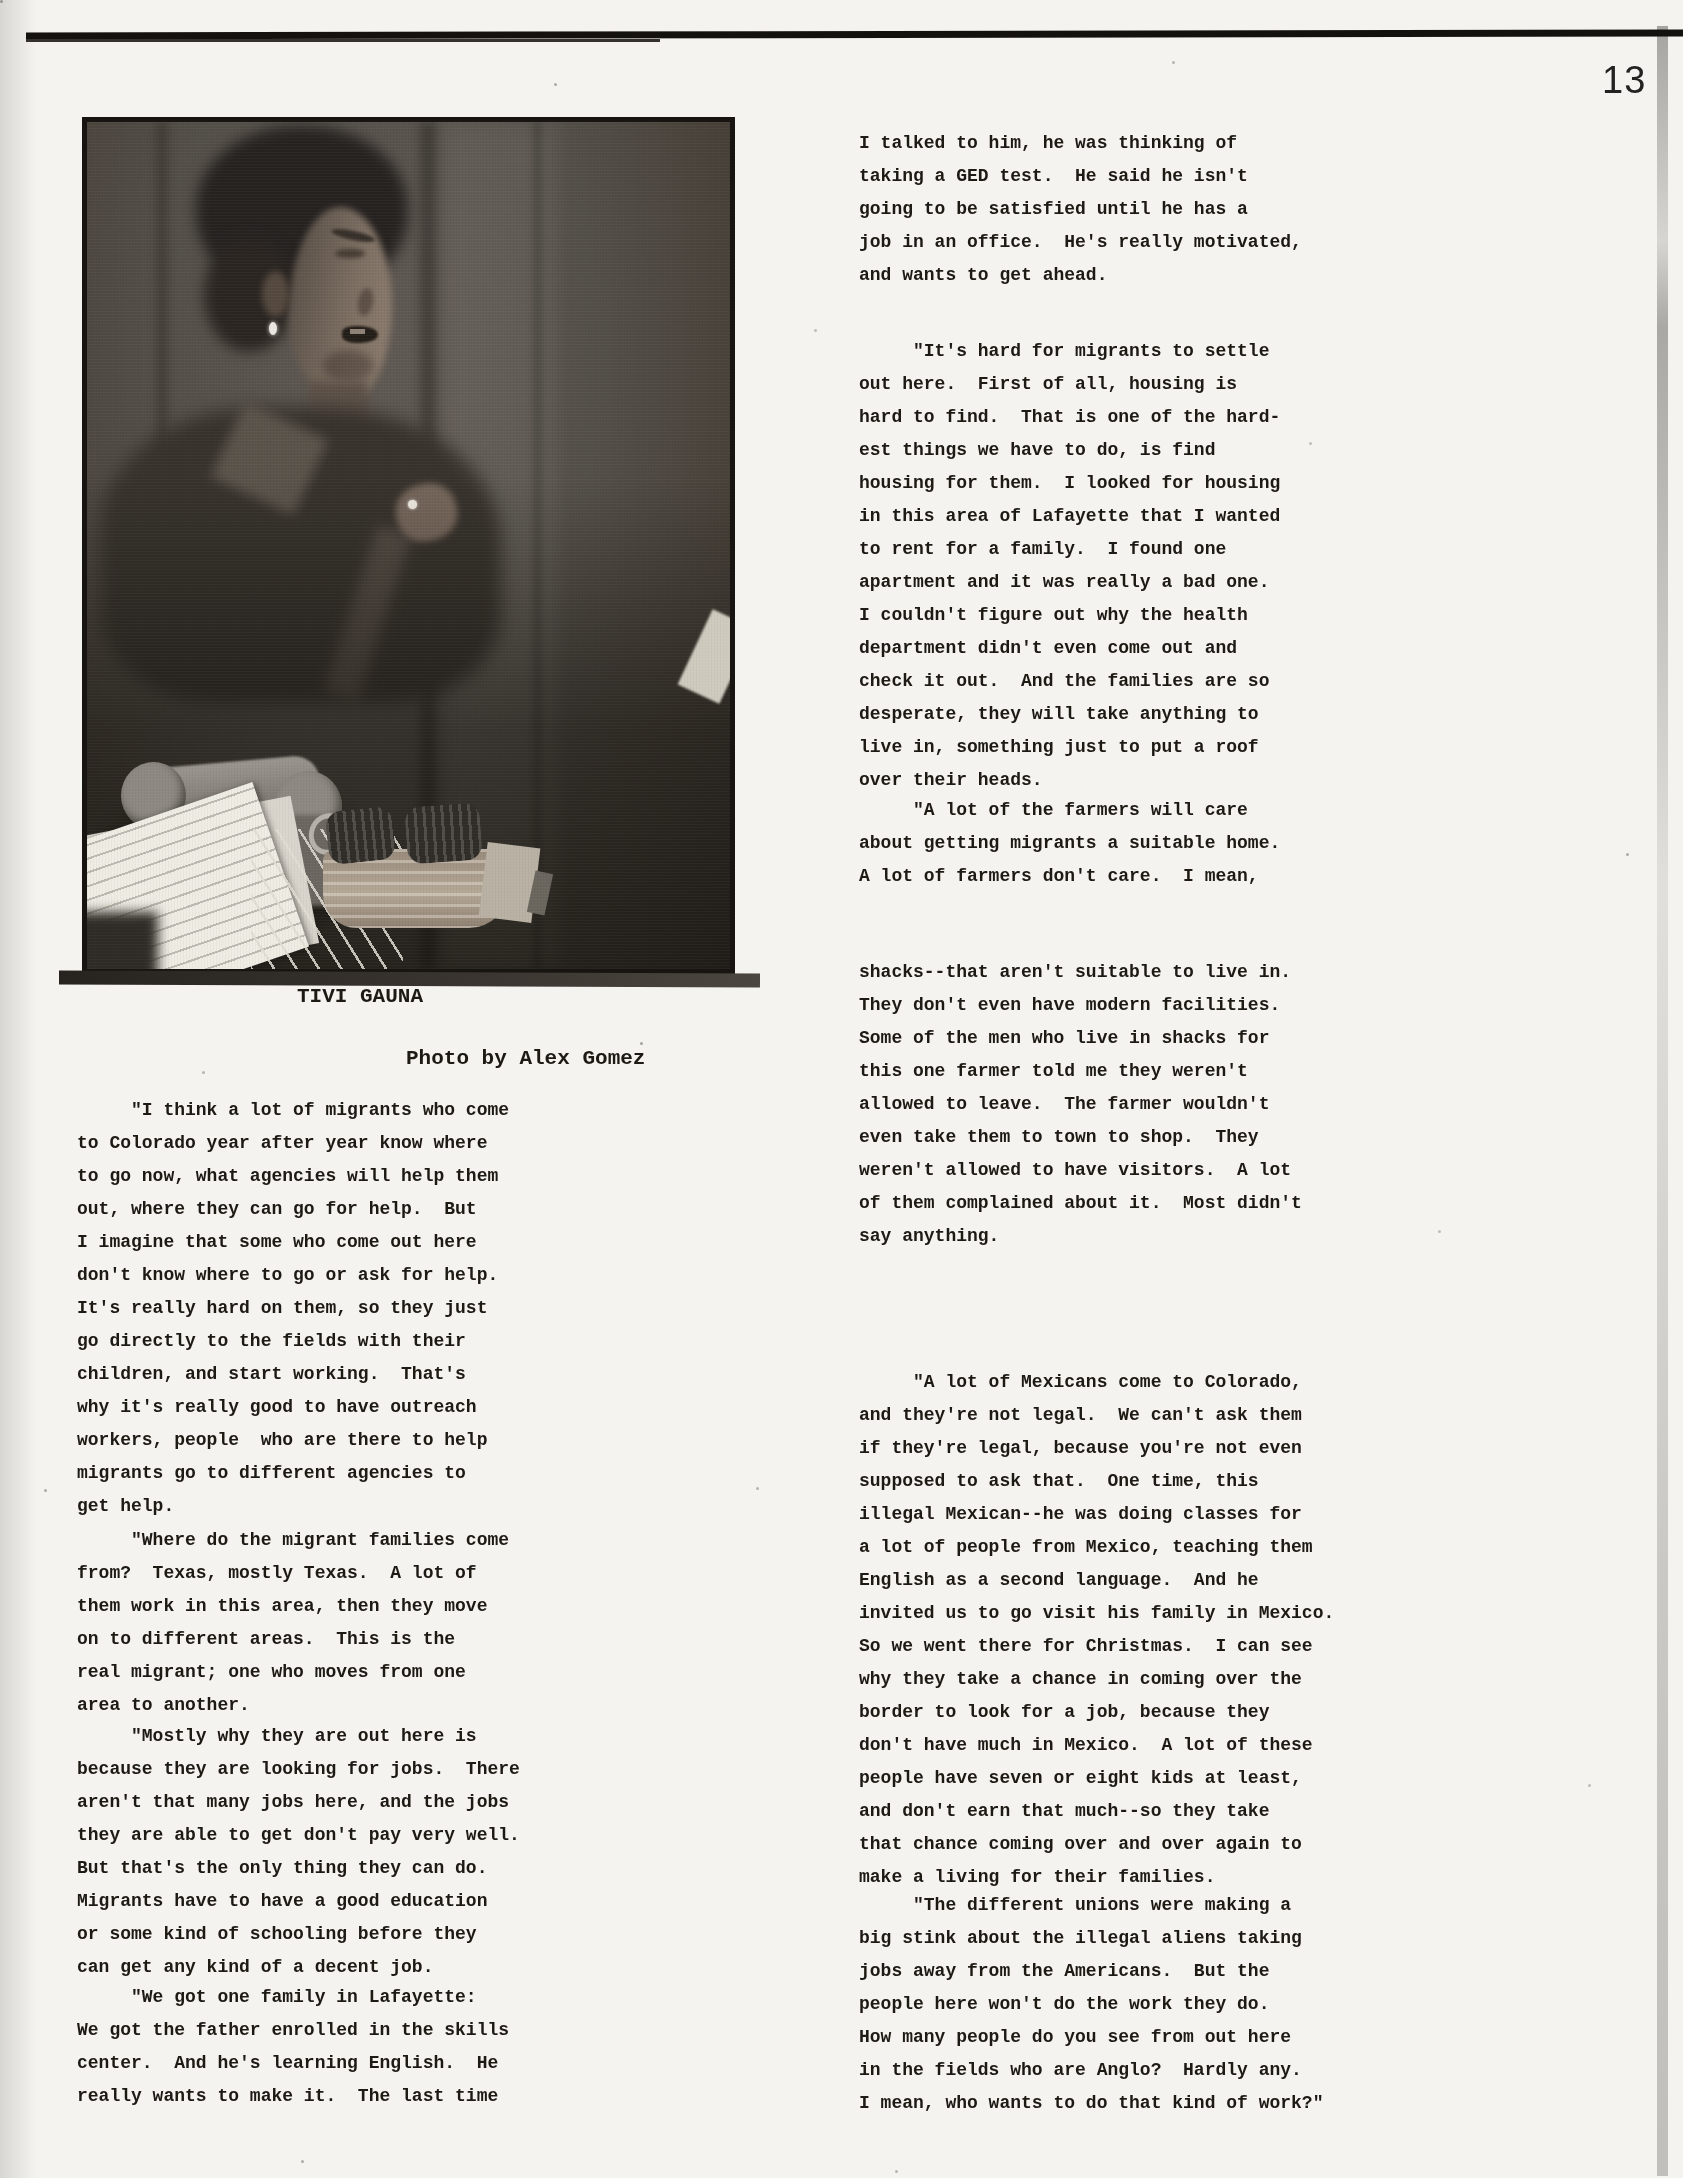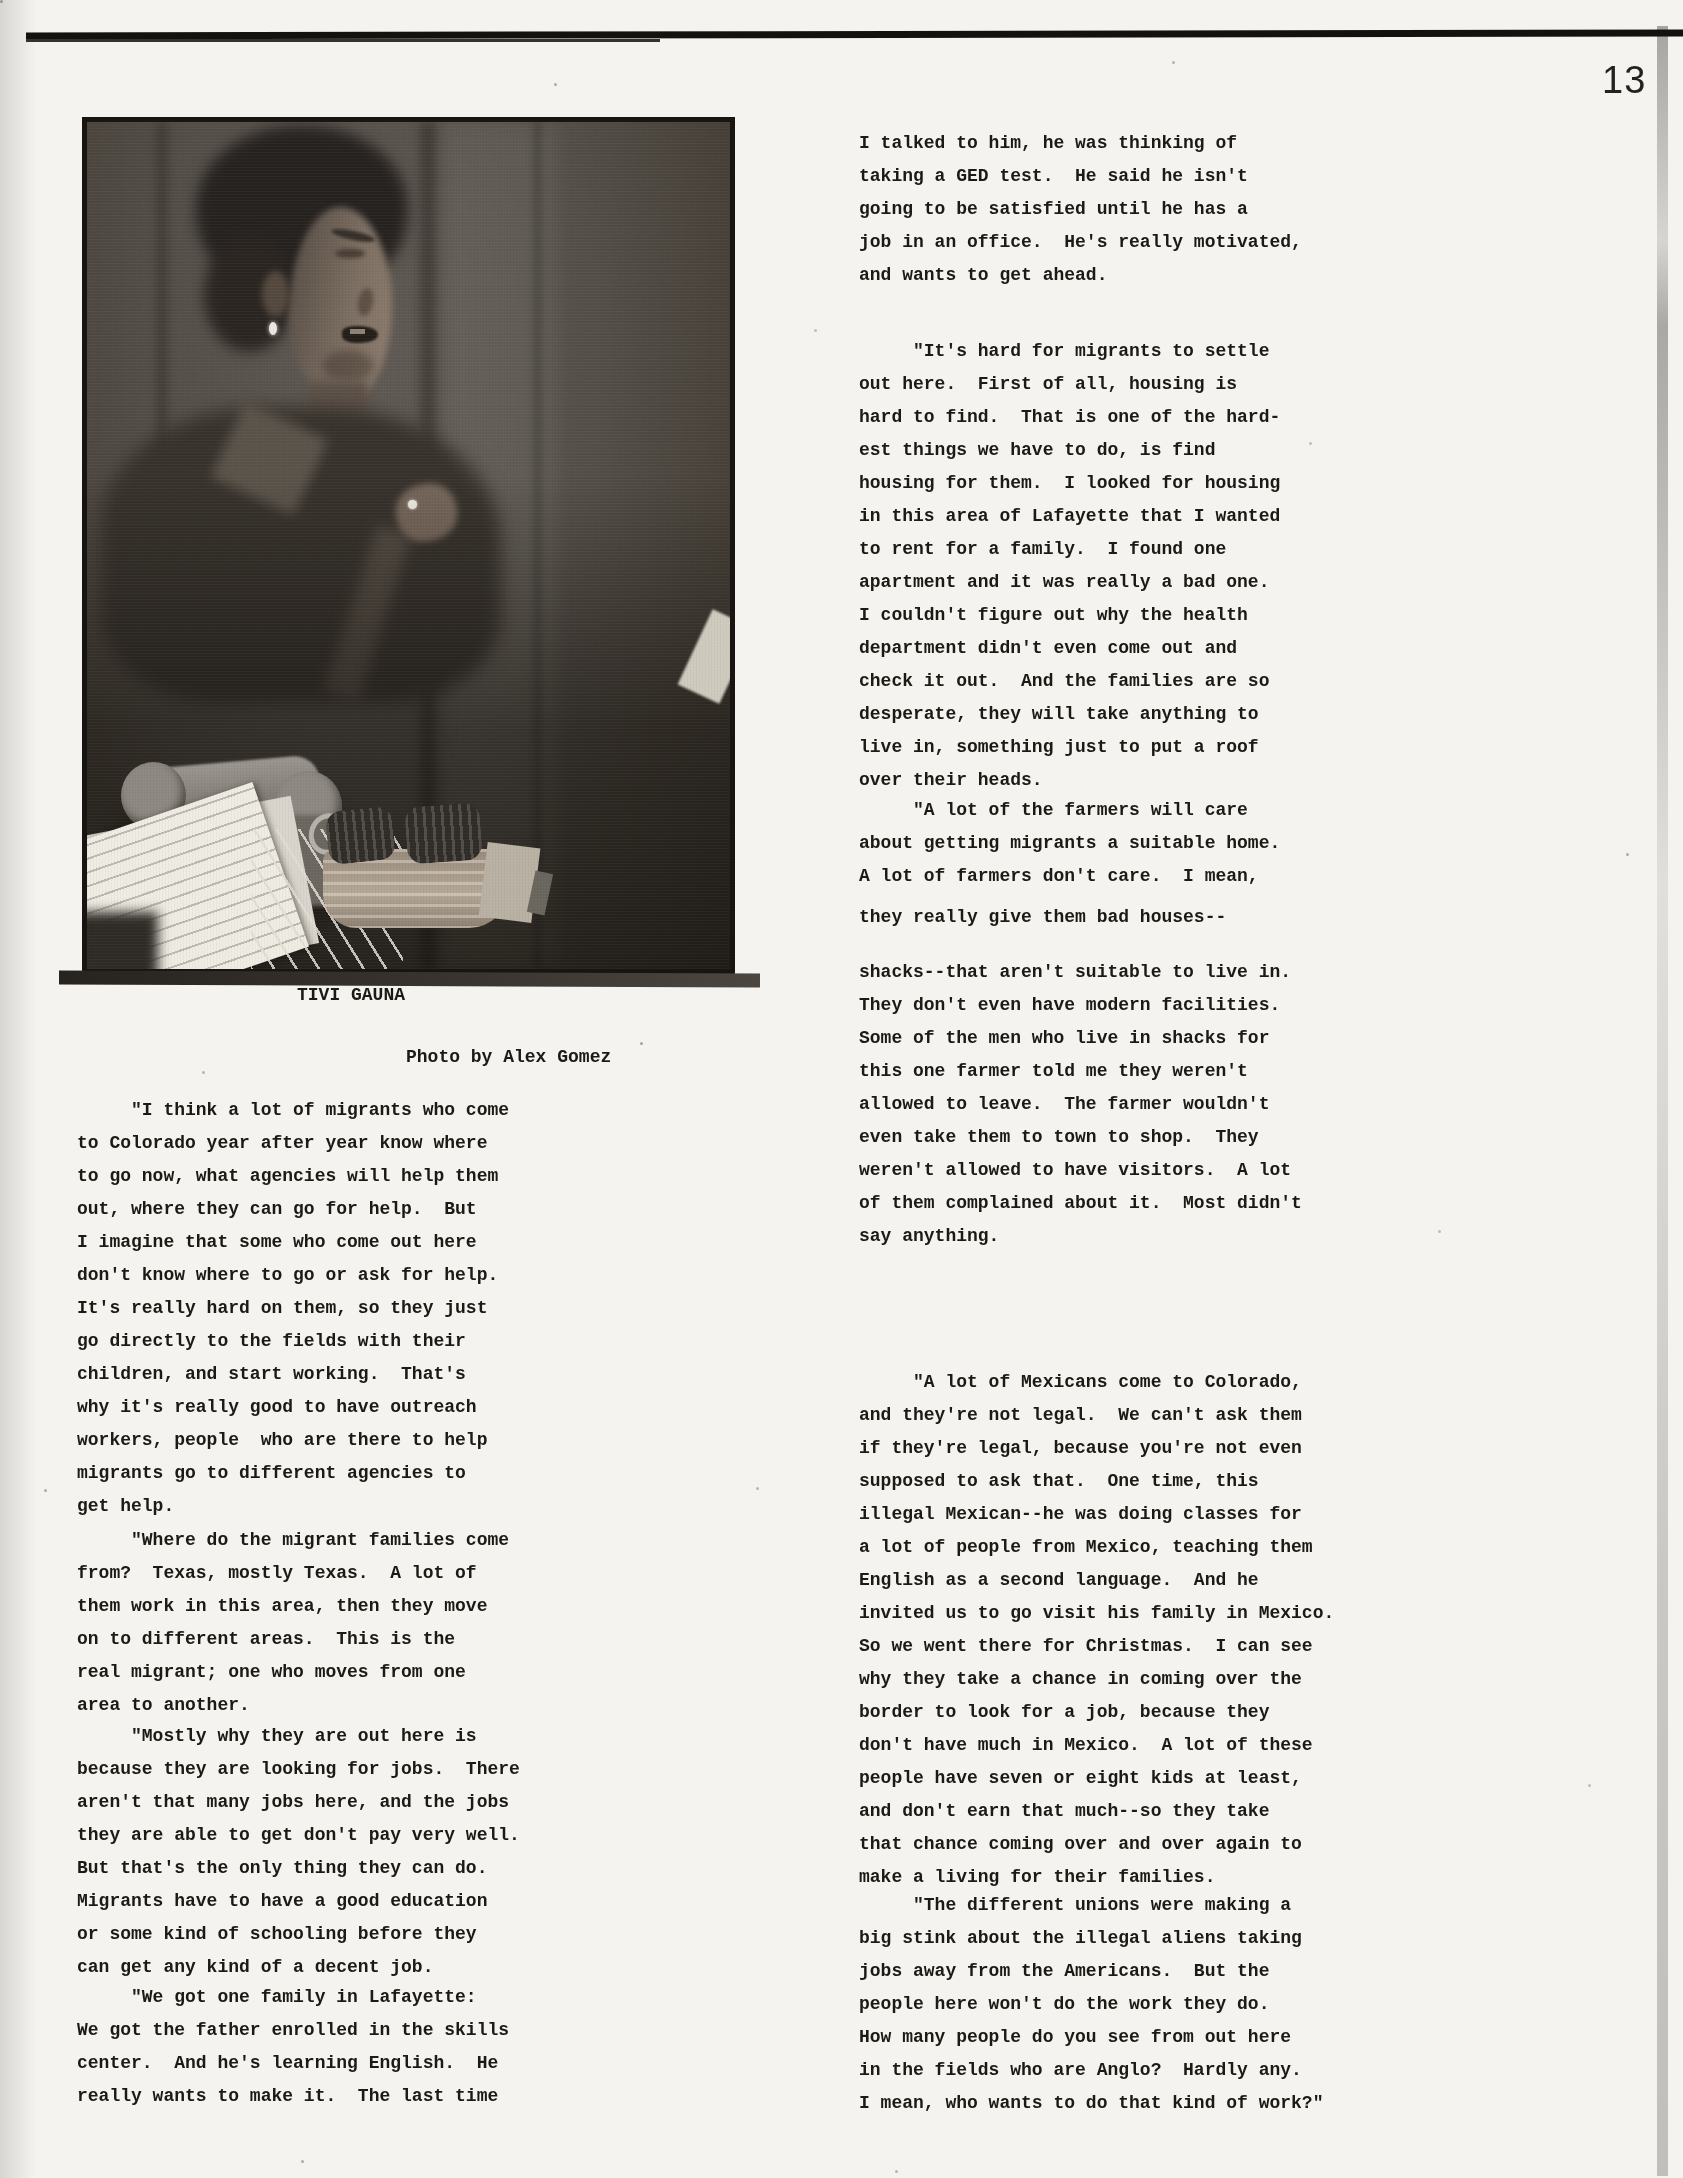--- a/index.html
+++ b/index.html
@@ -32,21 +32,21 @@
     color:#232220; letter-spacing:1px;
   }
   .para {
     position:absolute; margin:0; white-space:pre;
     font-family:"Liberation Mono", monospace;
     font-size:18px; line-height:33px; font-weight:bold; color:#1d1a14;
   }
   .caption {
     position:absolute; margin:0; white-space:pre;
     font-family:"Liberation Mono", monospace;
-    font-size:18px; font-weight:bold; color:#1d1a14;
+    font-size:21px; font-weight:bold; color:#1d1a14;
   }
   
   .photo {
     position:absolute; left:82px; top:117px; width:653px; height:857px;
     box-sizing:border-box; border:5px solid #171411; overflow:hidden;
     background:radial-gradient(ellipse at 45% 28%, #605a54 0%, #534e48 45%, #474139 72%, #3a352f 100%);
   }
   .photo div { position:absolute; }
   .ph-panel1 { left:69px; top:0; width:12px; height:60%; background:rgba(18,14,10,.25); filter:blur(4px); }
   .ph-panel2 { left:333px; top:0; width:16px; height:100%; background:rgba(14,11,8,.30); filter:blur(5px); }
@@ -228,21 +228,20 @@
 apartment and it was really a bad one.
 I couldn't figure out why the health
 department didn't even come out and
 check it out.  And the families are so
 desperate, they will take anything to
 live in, something just to put a roof
 over their heads.</pre>
   <pre class="para" style="left:859px; top:794px;">     "A lot of the farmers will care
 about getting migrants a suitable home.
 A lot of farmers don't care.  I mean,</pre>
-  <pre class="para" style="left:859px; top:901px;">they really give them bad houses--</pre>
   <pre class="para" style="left:859px; top:956px;">shacks--that aren't suitable to live in.
 They don't even have modern facilities.
 Some of the men who live in shacks for
 this one farmer told me they weren't
 allowed to leave.  The farmer wouldn't
 even take them to town to shop.  They
 weren't allowed to have visitors.  A lot
 of them complained about it.  Most didn't
 say anything.</pre>
   <pre class="para" style="left:859px; top:1366px;">     "A lot of Mexicans come to Colorado,

